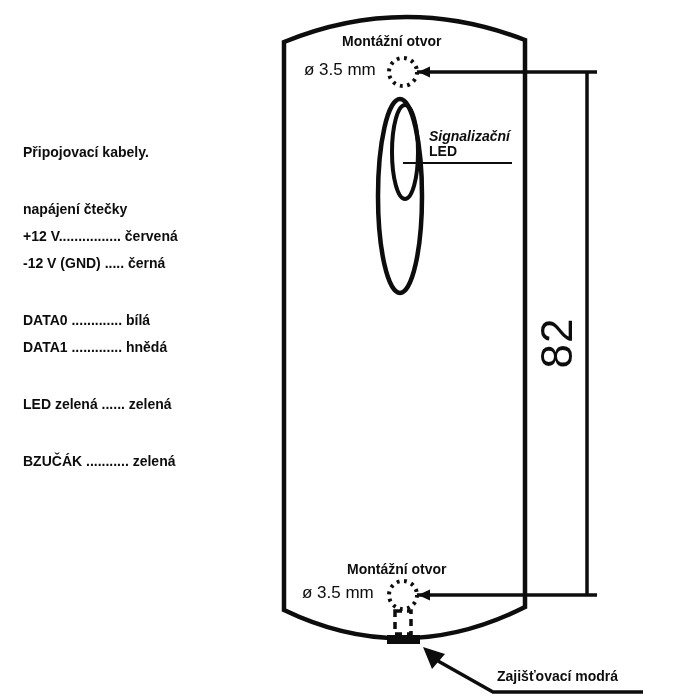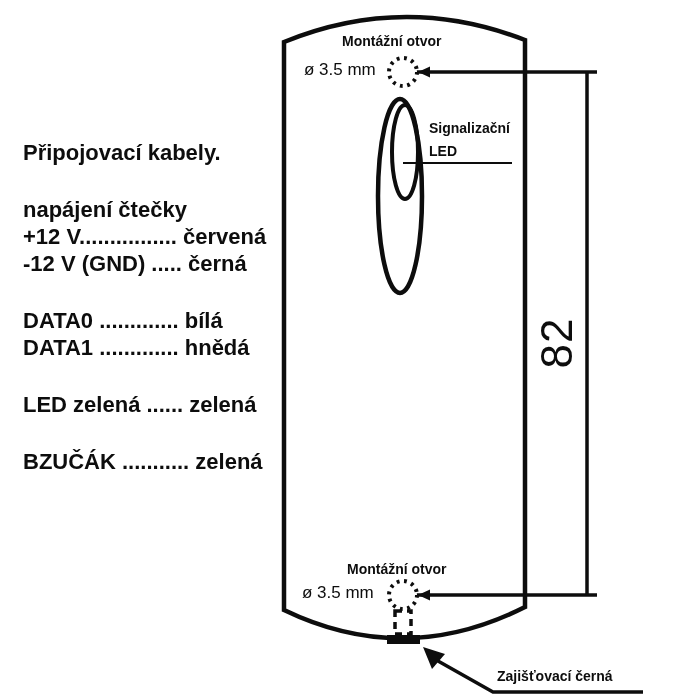--- a/index.html
+++ b/index.html
@@ -23,21 +23,21 @@
   }
   .diam {
     font-weight: 400;
     font-size: 17px;
   }
   .legend {
     position: absolute;
     left: 23px;
     top: 139px;
     font-weight: 700;
-    font-size: 22px;
+    font-size: 14px;
     line-height: 27px;
     white-space: nowrap;
     color: #0d0d0d;
   }
   .legend .line { height: 27px; }
   .legend .gap { margin-top: 30px; }
   .dim-text {
     position: absolute;
     left: 557px;
     top: 343px;
@@ -85,23 +85,23 @@
     <div class="line">-12 V (GND) ..... černá</div>
     <div class="line gap">DATA0 ............. bílá</div>
     <div class="line">DATA1 ............. hnědá</div>
     <div class="line gap">LED zelená ...... zelená</div>
     <div class="line gap">BZUČÁK ........... zelená</div>
   </div>
 
   <div class="label" style="left:342px; top:33px;">Montážní otvor</div>
   <div class="label diam" style="left:304px; top:60px;">ø 3.5 mm</div>
 
-  <div class="label" style="left:429px; top:120px;">Signalizační</div>
+  <div class="label" style="left:429px; top:128px;font-style:italic;">Signalizační</div>
   <div class="label" style="left:429px; top:143px;text-align:right;">LED</div>
 
   <div class="dim-text">82</div>
 
   <div class="label" style="left:347px; top:561px;">Montážní otvor</div>
   <div class="label diam" style="left:302px; top:583px;">ø 3.5 mm</div>
 
-  <div class="label" style="left:497px; top:668px;">Zajišťovací černá</div>
+  <div class="label" style="left:497px; top:668px;">Zajišťovací modrá</div>
 
 </div>
 
 </body></html>

